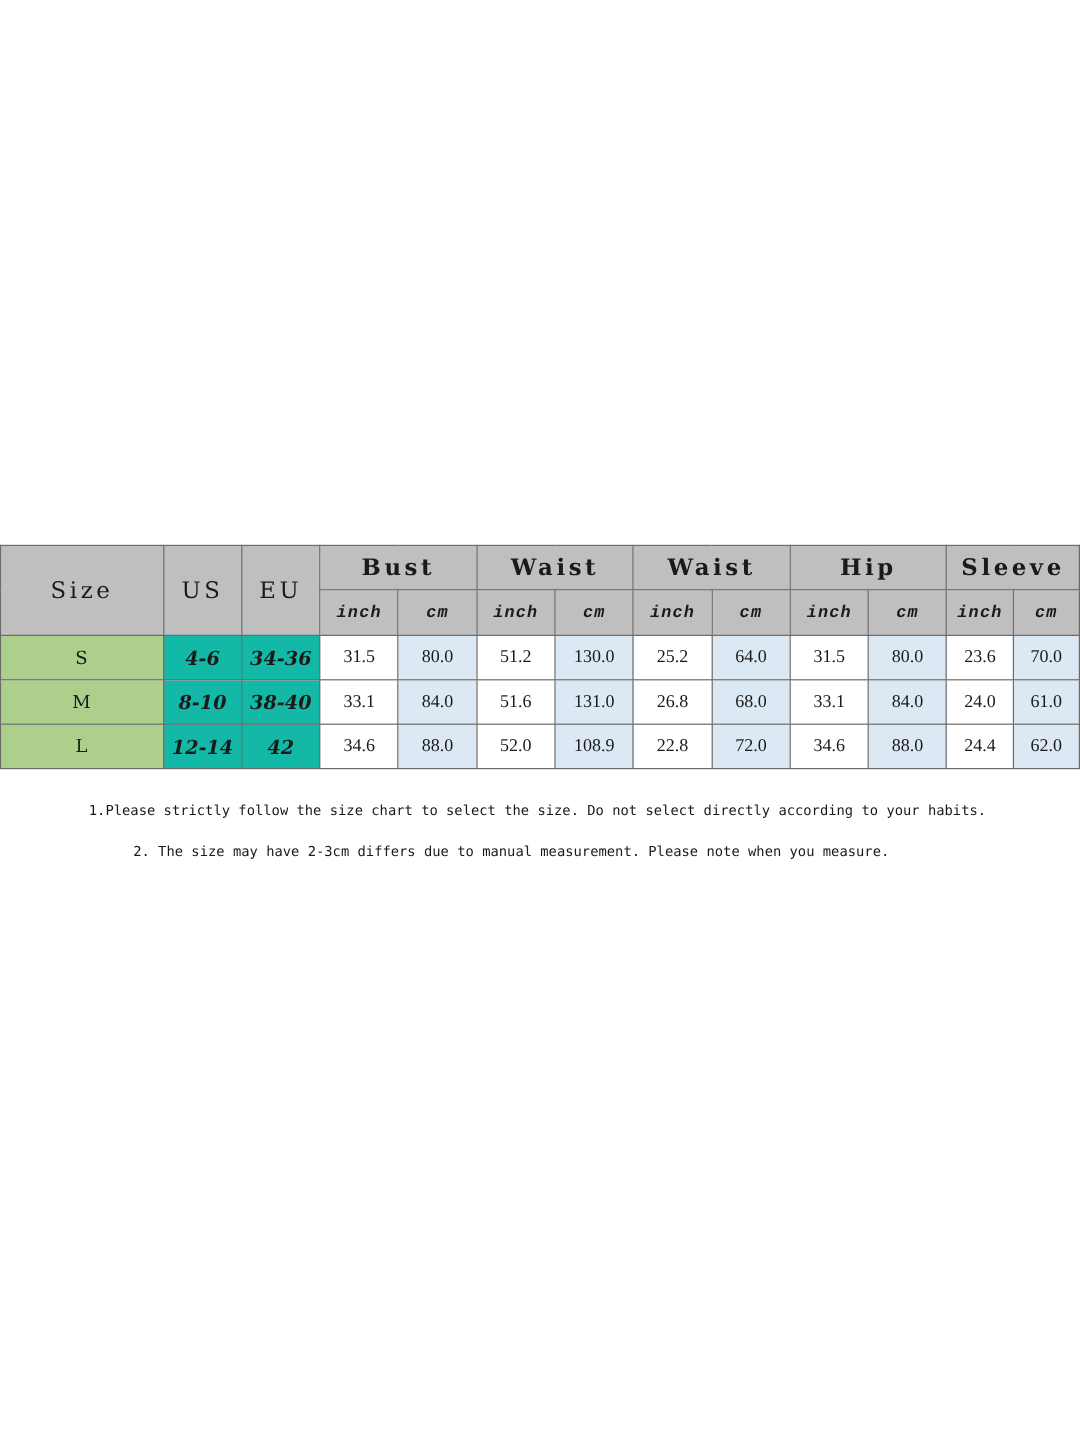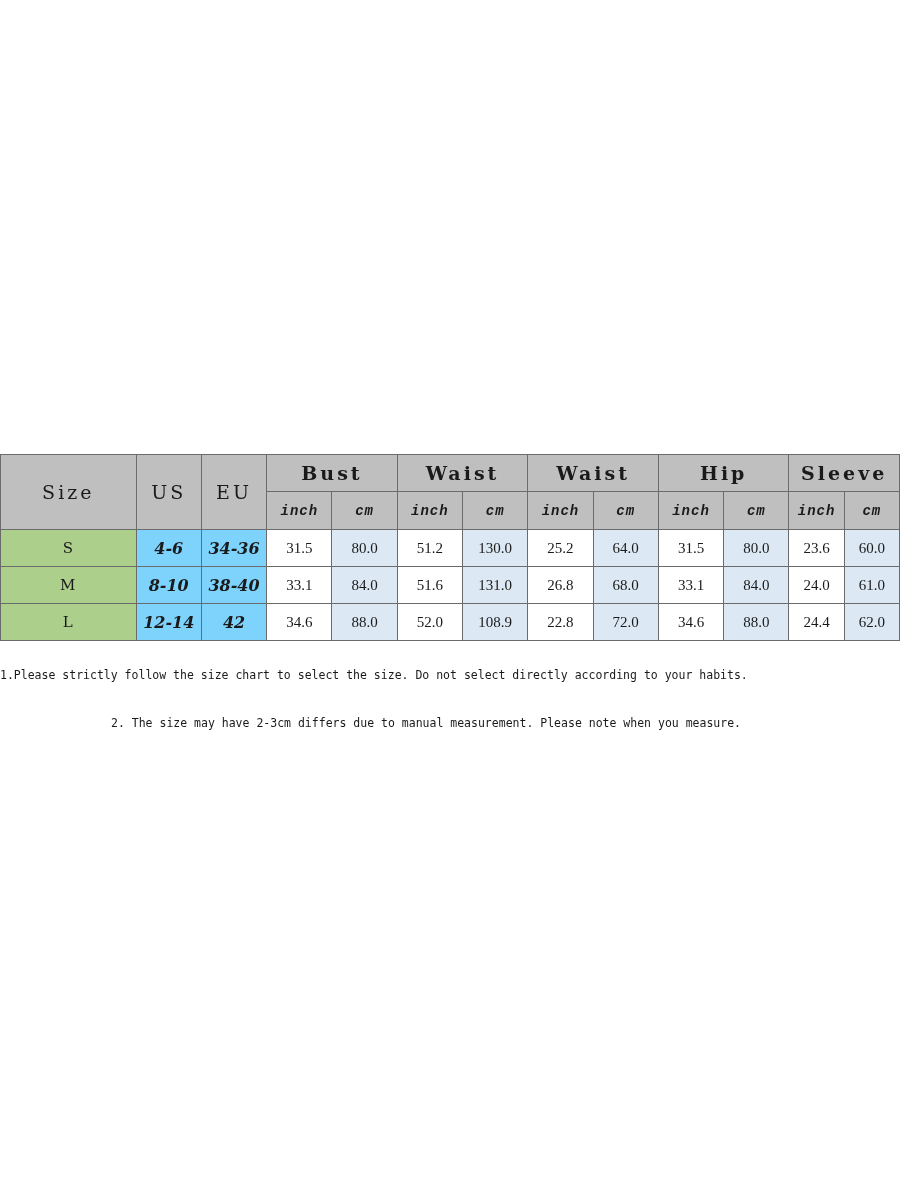--- a/index.html
+++ b/index.html
@@ -67,21 +67,21 @@
   
   tr.data-row td { height: 36px; }
 
   .c-size {
     background: #accf8c;
     font-size: 15px;
     letter-spacing: 1px;
     font-family: "DejaVu Serif", "Liberation Serif", serif;
   }
   .c-region {
-    background: #7dd3fc;
+    background: #14b8a6;
     font-style: italic;
     font-weight: bold;
     font-size: 16px;
     font-family: "DejaVu Serif", "Liberation Serif", serif;
   }
   .c-inch {
     background: #ffffff;
     font-size: 15px;
   }
   .c-cm {
@@ -95,22 +95,22 @@
     left: 0;
     top: 664px;
     width: 900px;
   }
   .note {
     font-family: "DejaVu Sans Mono", "Liberation Mono", monospace;
     font-size: 11.5px;
     color: #1a1a1a;
     white-space: nowrap;
   }
-  .note-1 { margin-top: 4px; }
-  .note-2 { margin-left: 111px; margin-top: 34px; }
+  .note-1 { margin-left: 74px; margin-top: 4px; }
+  .note-2 { margin-left: 111px; margin-top: 20px; }
 </style>
 </head>
 <body>
 
 <div id="size-chart-wrap">
   <table class="size-chart">
     <colgroup>
       <col style="width:135px">
         <col style="width:65px">
         <col style="width:65px">
@@ -157,21 +157,21 @@
         <td class="c-region">34-36</td>
         <td class="c-inch">31.5</td>
         <td class="c-cm">80.0</td>
         <td class="c-inch">51.2</td>
         <td class="c-cm">130.0</td>
         <td class="c-inch">25.2</td>
         <td class="c-cm">64.0</td>
         <td class="c-inch">31.5</td>
         <td class="c-cm">80.0</td>
         <td class="c-inch">23.6</td>
-        <td class="c-cm">60.0</td>
+        <td class="c-cm">70.0</td>
       </tr>
 
       <tr class="data-row">
         <td class="c-size">M</td>
         <td class="c-region">8-10</td>
         <td class="c-region">38-40</td>
         <td class="c-inch">33.1</td>
         <td class="c-cm">84.0</td>
         <td class="c-inch">51.6</td>
         <td class="c-cm">131.0</td>

